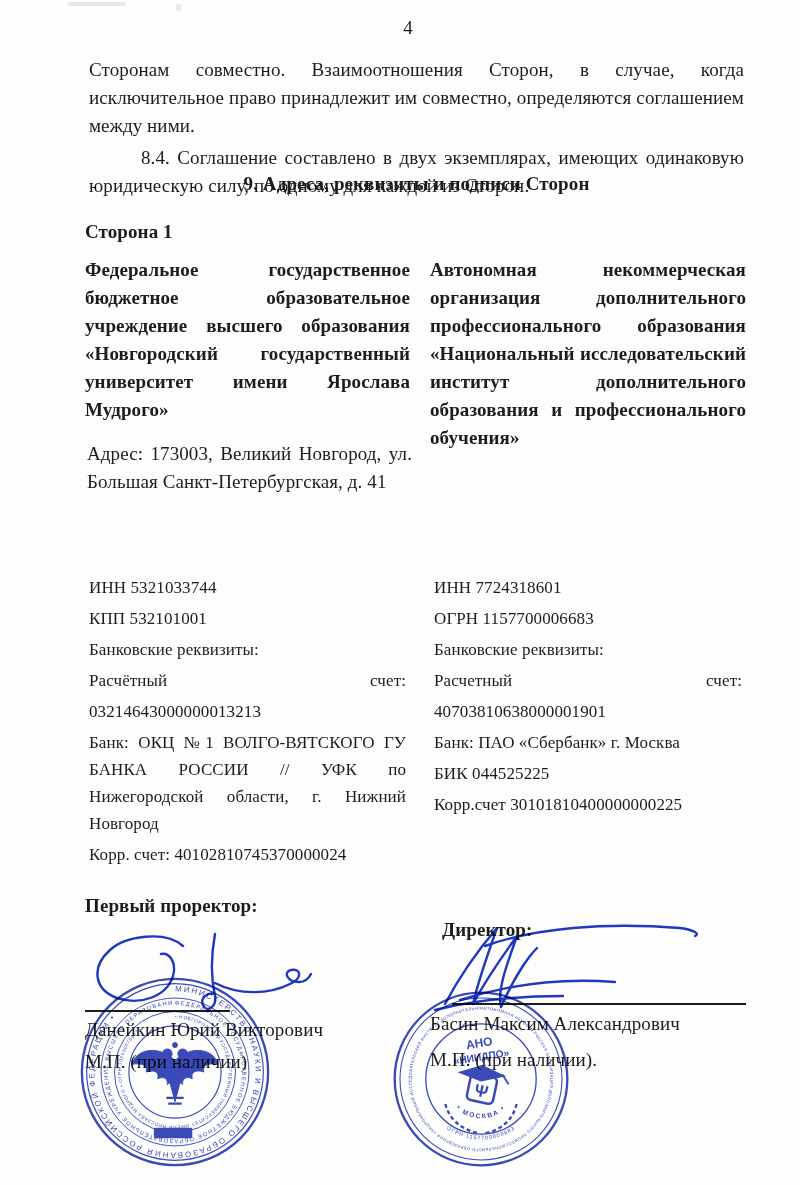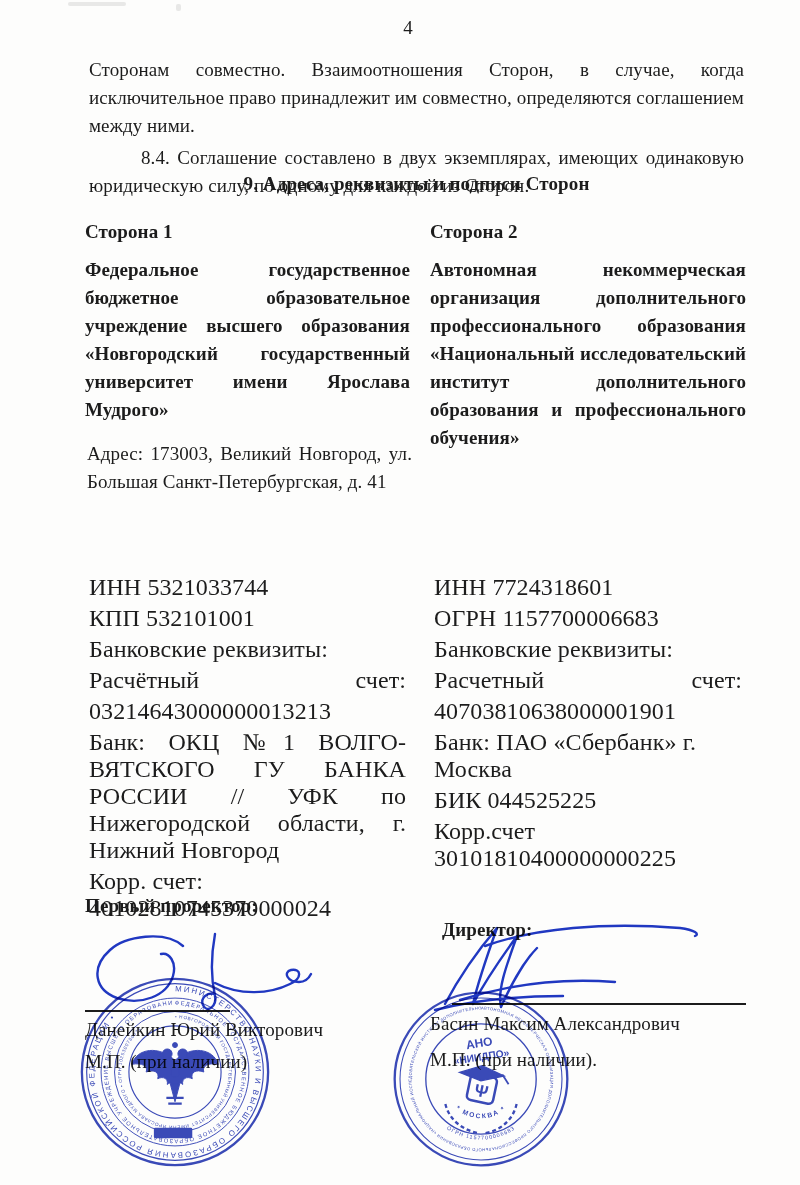--- a/index.html
+++ b/index.html
@@ -4,21 +4,21 @@
 <style>
   html,body{margin:0;padding:0;background:#e8e8e8;}
   .sheet{
     position:relative;width:800px;height:1185px;margin:0 auto;
     background:var(--paper,#fdfdfc);overflow:hidden;
     font-family:"Liberation Serif","DejaVu Serif",serif;
     color:var(--text,#1c1c1c);
   }
   .abs{position:absolute;}
   .t{font-size:19px;line-height:28px;letter-spacing:.1px;}
-  .t2{font-size:24px;line-height:27px;letter-spacing:.1px;}
+  .t2{font-size:17px;line-height:27px;letter-spacing:.1px;}
   .b{font-weight:bold;}
   .j{text-align:justify;}
   .center{text-align:center;}
   p{margin:4px;}
   .indent{text-indent:52px;}
   .acc-row{display:flex;justify-content:space-between;text-align:center;}
   .sigline{position:absolute;height:2px;background:var(--line,#1c1c1c);}
   .ink{position:absolute;color:var(--ink-blue,#2038c4);mix-blend-mode:multiply;}
   .ink path{fill:none;stroke:currentColor;stroke-width:2.4;stroke-linecap:round;stroke-linejoin:round;}
   .stamp{position:absolute;color:var(--stamp-blue,#2b3cb4);mix-blend-mode:multiply;opacity:.93;}
@@ -95,21 +95,20 @@
       <path d="M87 80 l-5 3 5 2 Z"></path>
       <path d="M113 80 l5 3 -5 2 Z"></path>
       <circle cx="100" cy="72" r="2.6"></circle>
       <rect x="96" y="95" width="8" height="10" rx="2"></rect>
       <path d="M95 112 L100 131 L105 112 Z"></path>
       <path d="M91 127 h18 M93 133 h14" fill="none" stroke-width="2.4"></path>
     </g>
     <rect x="78" y="158" width="40" height="11" rx="1.5" fill="currentColor"></rect>
   </svg>
 
-  <div class="abs t b" style="left:430px;top:218px;width:318px">Сторона 2</div>
 
   <div class="abs t b j" style="left:430px;top:256px;width:316px">Автономная некоммерческая организация дополнительного профессионального образования «Национальный исследовательский институт дополнительного образования и профессионального обучения»</div>
 
 
   <div class="abs t2" style="left:430px;top:570px;width:316px">
     <p>ИНН 7724318601</p>
     <p>ОГРН 1157700006683</p>
     <p>Банковские реквизиты:</p>
     <p class="acc-row">
       <span>Расчетный</span>

